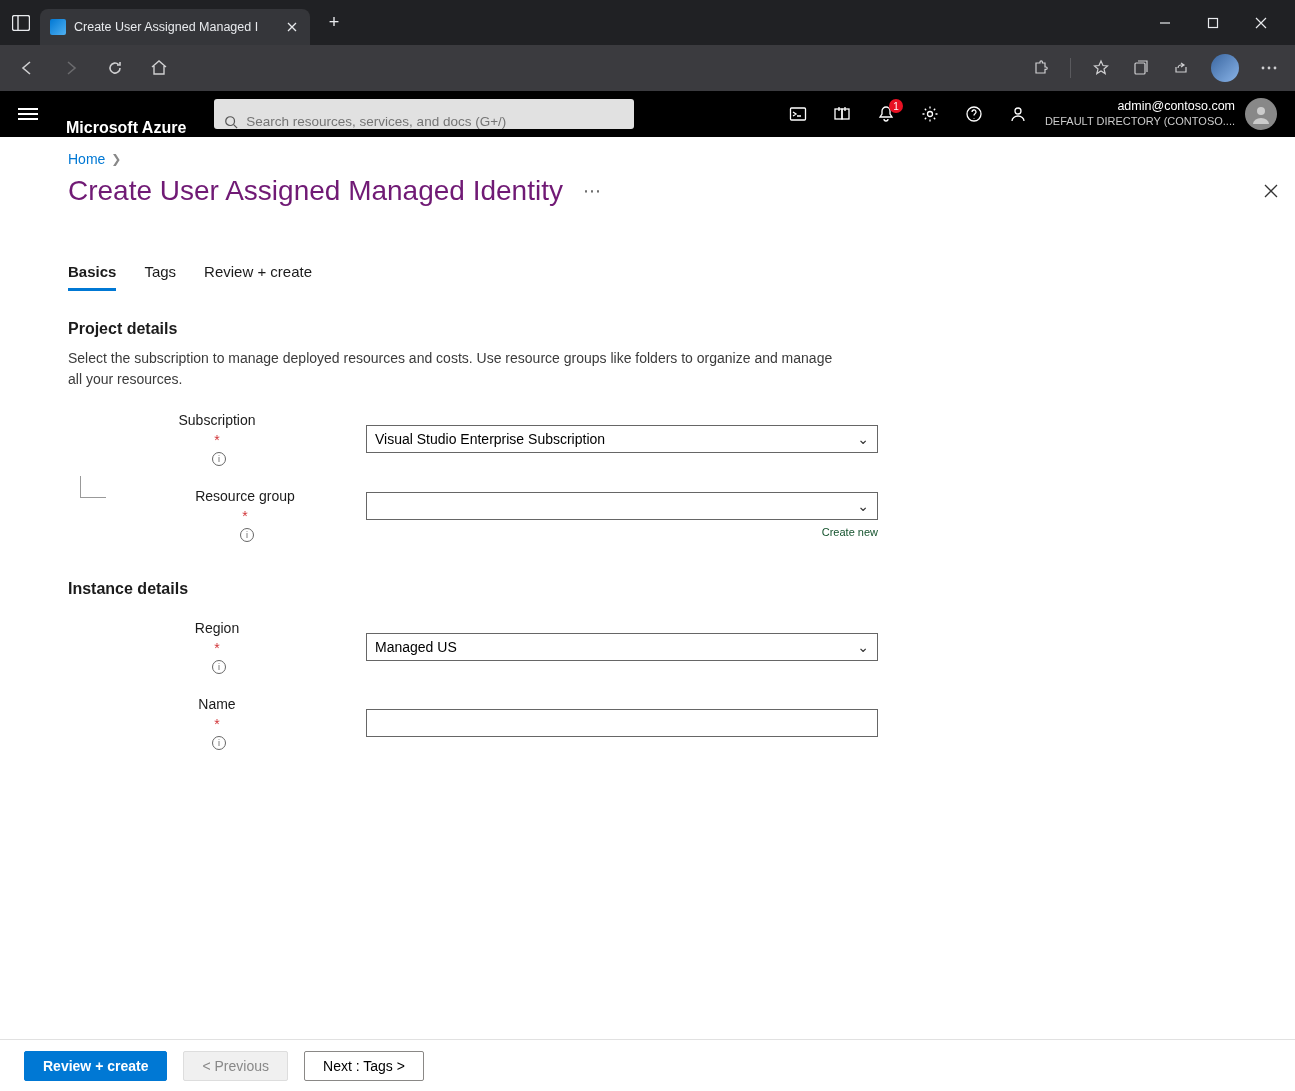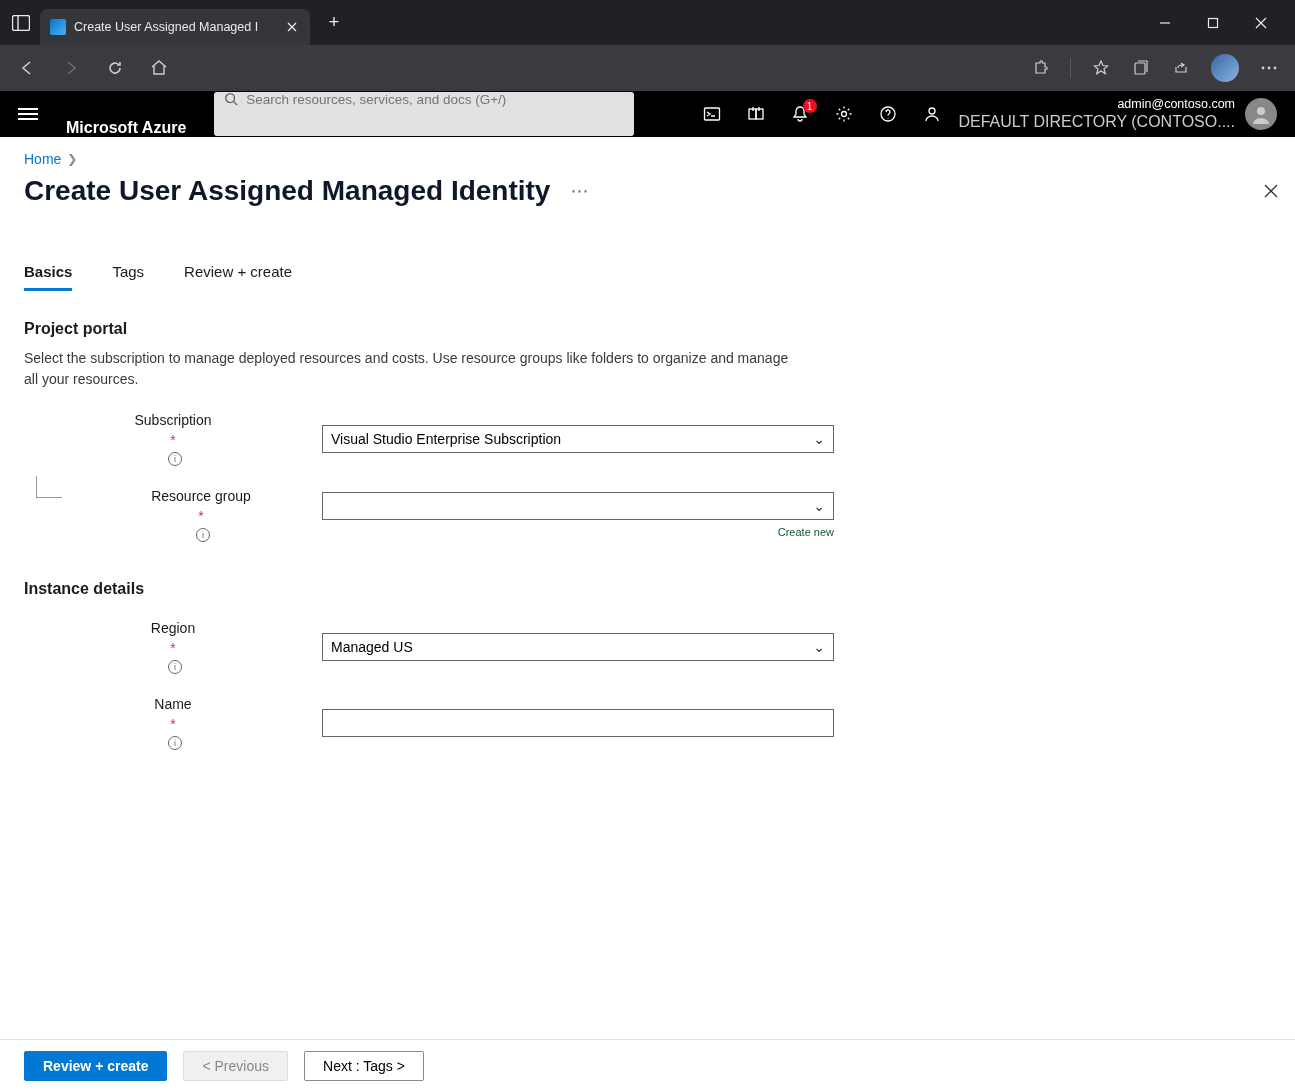--- a/index.html
+++ b/index.html
@@ -27,44 +27,44 @@
 .toolbar-right { display: flex; align-items: center; gap: 20px; padding-right: 6px; }
 .tool-icon { width: 20px; height: 20px; color: #cfcfd1; display: flex; align-items: center; justify-content: center; cursor: pointer; }
 .profile-pic { width: 28px; height: 28px; border-radius: 50%; background: linear-gradient(135deg,#3a66a0,#8ab4e8); }
 .divider { width: 1px; height: 20px; background: #5a5a5e; }
 
 
 .azure-header { height: 46px; background: #000; display: flex; align-items: center; padding: 0 18px; color: #fff; }
 .hamburger { width: 20px; display: flex; flex-direction: column; gap: 3px; cursor: pointer; margin-right: 28px; }
 .hamburger span { height: 2px; background: #fff; }
 .brand { font-size: 16px; font-weight: 600; margin-right: 28px; margin-top: 28px; }
-.search-box { flex: 0 0 420px; height: 44px; background: #e1e1e1; border-radius: 3px; display: flex; align-items: flex-start; padding: 0 10px; gap: 8px; }
+.search-box { flex: 0 0 420px; height: 30px; background: #e1e1e1; border-radius: 3px; display: flex; align-items: flex-end; padding: 0 10px; gap: 8px; }
 .search-box input { border: none; background: transparent; outline: none; flex: 1; font-size: 13.5px; color: #555; }
 .search-icon { width: 14px; height: 14px; color: #555; }
 .azure-spacer { flex: 1; }
 .azure-icons { display: flex; align-items: center; gap: 26px; margin-right: 18px; }
 .azure-icon { width: 18px; height: 18px; color: #fff; display: flex; align-items: center; justify-content: center; cursor: pointer; position: relative; }
 .badge { position: absolute; top: -6px; right: -8px; background: #e81123; color: #fff; border-radius: 50%; width: 14px; height: 14px; font-size: 10px; display: flex; align-items: center; justify-content: center; }
 .account { text-align: right; font-size: 12.5px; line-height: 1.2; margin-right: 10px; }
 .account-email { display: block; }
-.account-dir { font-size: 16px; color: #ccc; text-transform: uppercase; }
+.account-dir { font-size: 11px; color: #ccc; text-transform: uppercase; }
 .account-avatar { width: 32px; height: 32px; border-radius: 50%; background: #888; display: flex; align-items: center; justify-content: center; }
 .account-avatar svg { width: 24px; height: 24px; }
 
 
-.page { padding: 14px 8px 0 24px; height: calc(1091px - 45px - 46px - 46px - 52px); overflow: auto; position: relative; }
+.page { padding: 14px 8px 0 24px; height: calc(1091px - 45px - 46px - 46px - 52px); overflow: auto; position: relative; margin-left: 44px; }
 .breadcrumb { font-size: 14px; color: #0078d4; display: flex; align-items: center; gap: 6px; }
 .breadcrumb a { color: #0078d4; text-decoration: none; cursor: pointer; }
 .breadcrumb .chev { color: #888; font-size: 12px; }
 .title-row { display: flex; align-items: center; margin-top: 8px; }
-.page-title { font-size: 28px; font-weight: 700; color: #0f172a; }
+.page-title { font-size: 28px; font-weight: 400; color: #701a75; }
 .title-more { margin-left: 20px; color: #666; font-size: 18px; letter-spacing: 2px; cursor: pointer; }
 .title-close { margin-left: auto; cursor: pointer; color: #333; font-size: 20px; padding-right: 8px;}
 
-.tabs { display: flex; gap: 40px; margin-top: 56px; border-bottom: 1px solid transparent; }
+.tabs { display: flex; gap: 28px; margin-top: 56px; border-bottom: 1px solid transparent; }
 .tab-item { font-size: 15px; color: #1b1b1b; padding-bottom: 8px; cursor: pointer; }
 .tab-item.active { border-bottom: 3px solid #0078d4; font-weight: 600; }
 
 .section-header { font-size: 16px; font-weight: 600; margin-top: 28px; color: #1b1b1b; }
 .section-desc { font-size: 14px; color: #3b3b3b; margin-top: 10px; max-width: 780px; line-height: 1.5; }
 
 .form-row { display: flex; align-items: center; margin-top: 22px; }
 .form-row.indent .label-cell { padding-left: 56px; position: relative; }
 .indent-line { position: absolute; left: 12px; top: -12px; width: 26px; height: 22px; border-left: 1px solid #999; border-bottom: 1px solid #999; }
 .label-cell { width: 298px; font-size: 14px; color: #1b1b1b; display: flex; align-items: center; gap: 4px; flex-direction: column; }
@@ -263,21 +263,21 @@
         </svg>
     </span>
   </div>
 
   <div class="tabs">
     <div class="tab-item active">Basics</div>
     <div class="tab-item">Tags</div>
     <div class="tab-item">Review + create</div>
   </div>
 
-  <div class="section-header">Project portal</div>
+  <div class="section-header">Project details</div>
   <div class="section-desc">Select the subscription to manage deployed resources and costs. Use resource groups like folders to organize and manage all your resources.</div>
 
   <div class="form-row">
     <div class="label-cell">
       <span>Subscription</span>
       <span class="req">*</span>
       <span class="info-icon">i</span>
     </div>
     <div class="input-cell">
       <div class="select">

